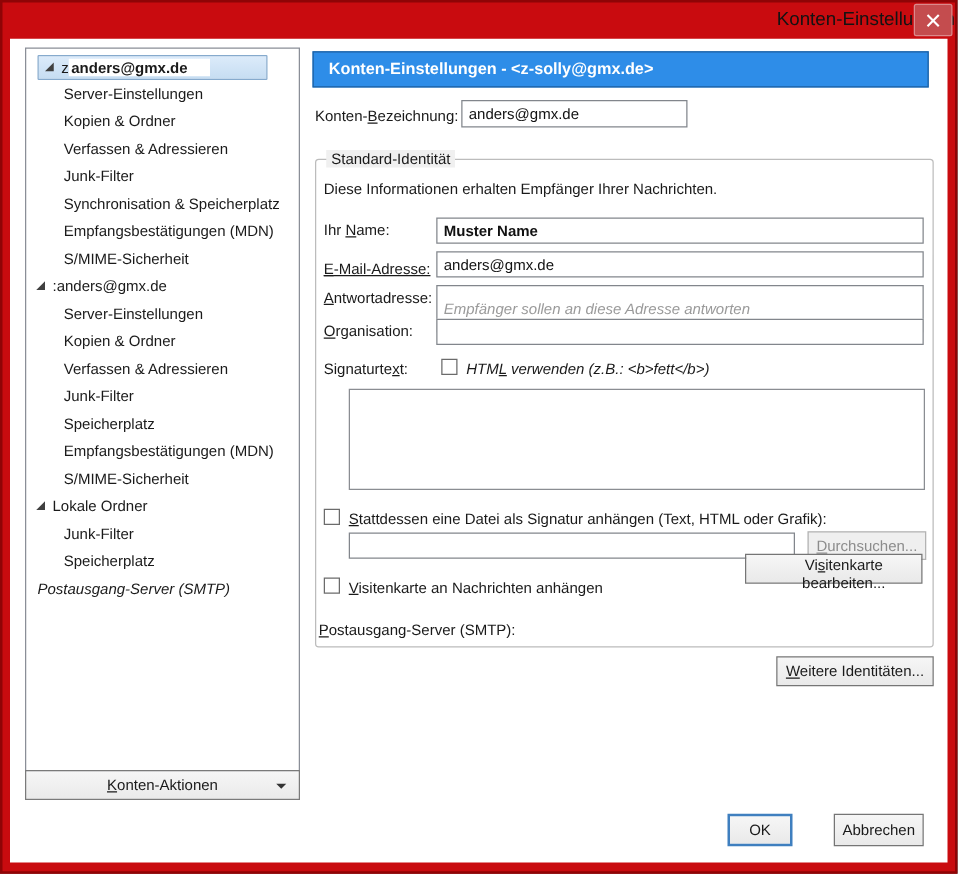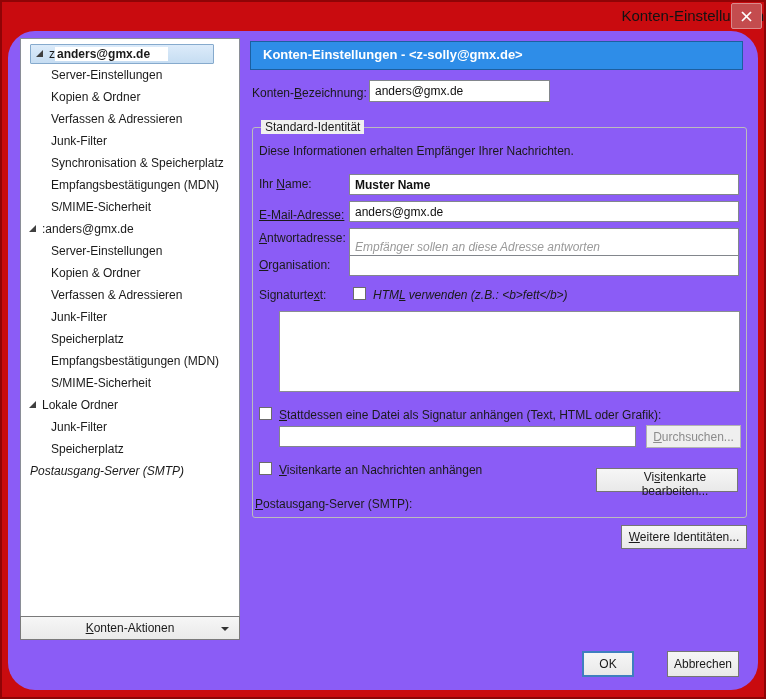--- a/index.html
+++ b/index.html
@@ -11,22 +11,21 @@
   }
   .titlebar{position:absolute;top:0;left:0;right:0;height:29px;text-align:right;}
   .titlebar .title{line-height:28px;font-size:15px;color:#131313;}
   .close-btn{
     position:absolute;top:1px;right:2px;width:29px;height:24px;
     background:#c44c4e;border:1px solid #da8a8c;border-radius:2px;
     display:flex;align-items:center;justify-content:center;cursor:pointer;
   }
   .content{
     position:absolute;left:6px;right:6px;top:29px;bottom:7px;
-    background:#8b5cf6;
-    border-radius:27px;
+    background:#ffffff;
   }
   
   .tree{
     position:absolute;left:12px;top:7px;width:220px;height:579px;
     background:#fff;border:1px solid #8a8e97;box-sizing:border-box;
     padding-top:3px;overflow:hidden;
   }
   .trow{height:22px;line-height:22px;white-space:nowrap;cursor:default;}
   .trow.lvl0{padding-left:8px;}
   .trow.lvl1{padding-left:30px;}
@@ -176,21 +175,21 @@
 
       <span class="checkbox" style="position:absolute;left:6px;top:279px;"></span>
       <span class="lbl" style="left:26px;top:280px;"><u>S</u>tattdessen eine Datei als Signatur anhängen (Text, HTML oder Grafik):</span>
       <input type="text" style="left: 26px; top: 298px; width: 357px; height: 21px;" value="">
       <button class="btn disabled" style="left:393px;top:297px;width:95px;height:23px;">
         <span><u>D</u>urchsuchen...</span>
       </button>
 
       <span class="checkbox" style="position:absolute;left:6px;top:334px;"></span>
       <span class="lbl" style="left:26px;top:335px;"><u>V</u>isitenkarte an Nachrichten anhängen</span>
-      <button class="btn" style="left:343px;top:340px;width:142px;height:24px;padding-left:22px;">
+      <button class="btn" style="left:343px;top:315px;width:142px;height:24px;padding-left:22px;">
         <span>Vi<u>s</u>itenkarte bearbeiten...</span>
       </button>
 
       <span class="lbl" style="left:2px;top:369px;"><u>P</u>ostausgang-Server (SMTP):</span>
     </div>
 
     <button class="btn" style="left:613px;top:494px;width:126px;height:24px;">
       <span><u>W</u>eitere Identitäten...</span>
     </button>
 

